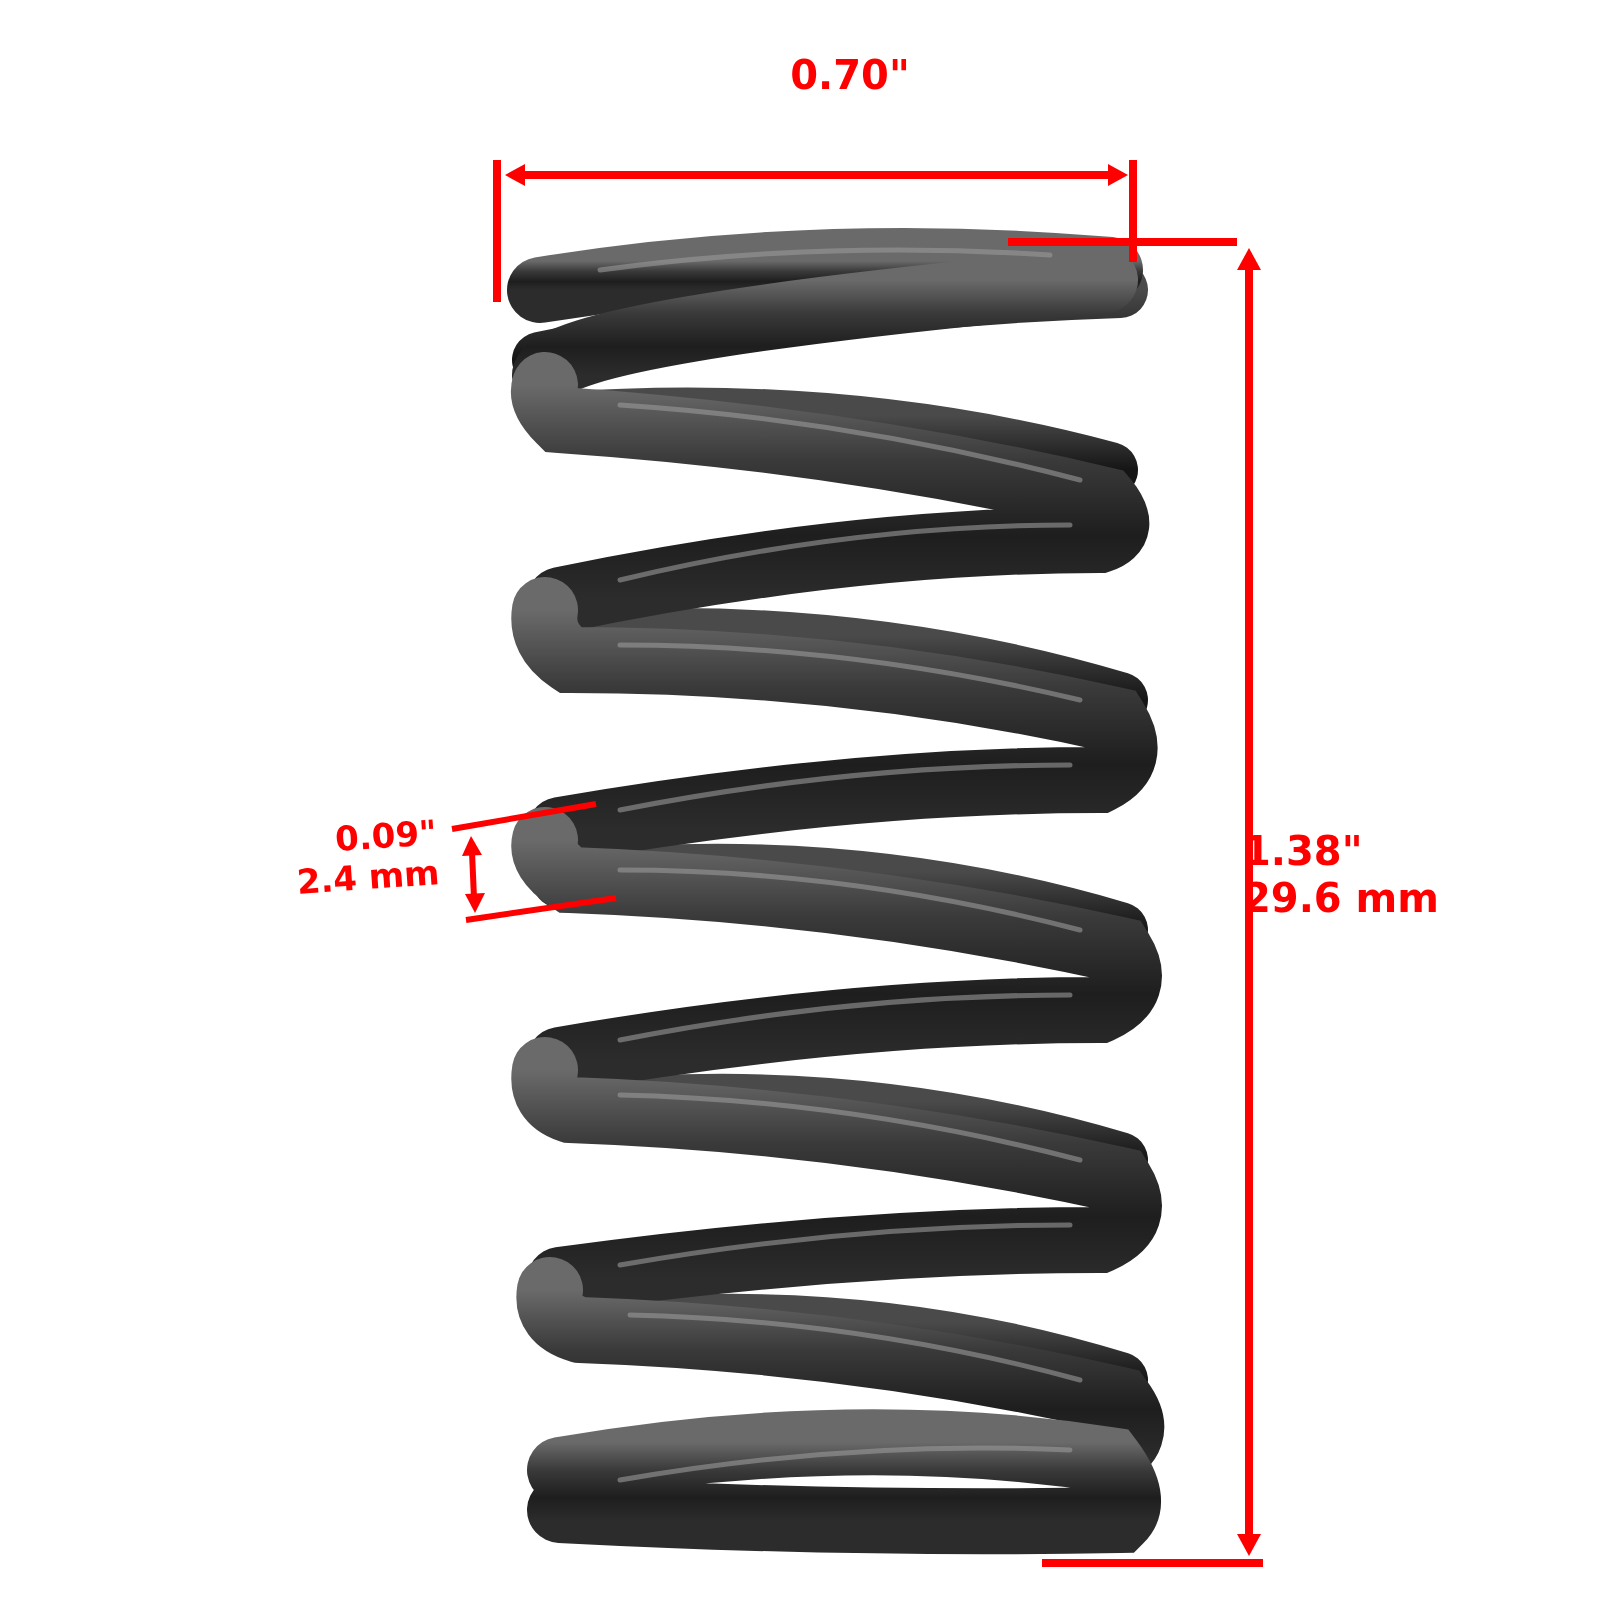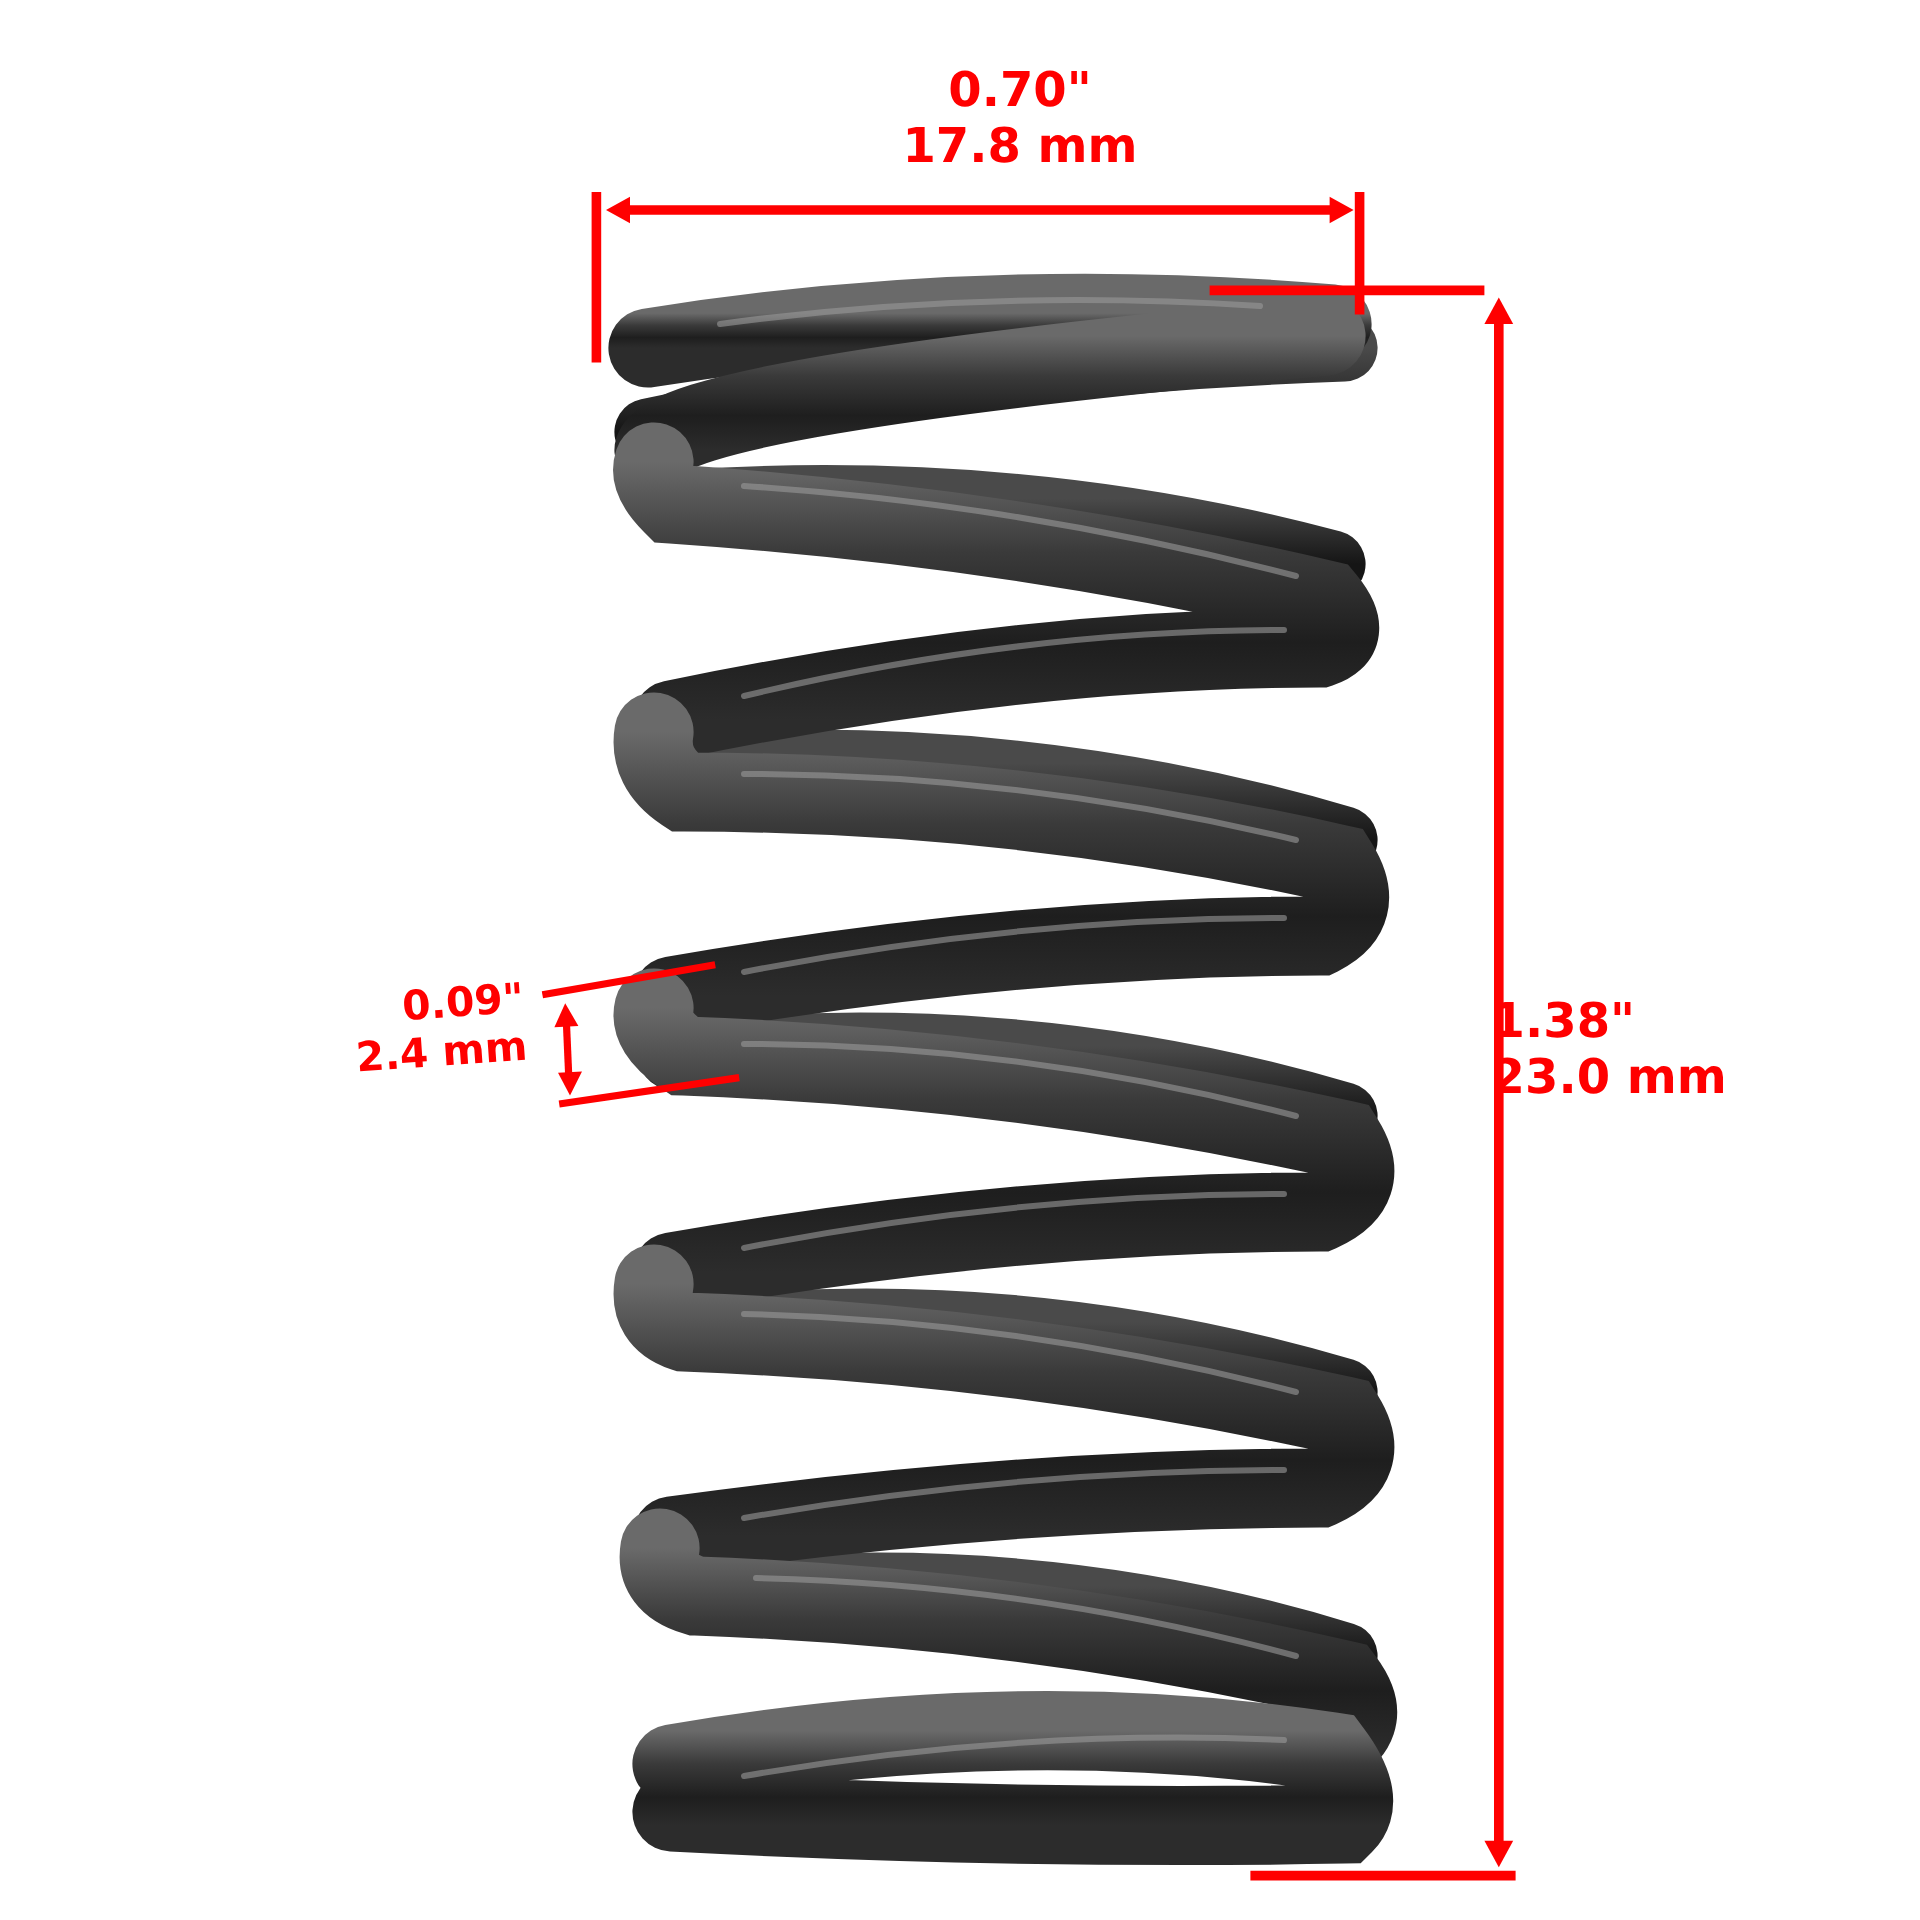--- a/index.html
+++ b/index.html
@@ -99,26 +99,25 @@
       <line x1="452" y1="829" x2="596" y2="804" stroke-width="6"></line>
       <line x1="466" y1="920" x2="616" y2="898" stroke-width="6"></line>
       <line x1="472" y1="852" x2="474" y2="898" stroke-width="6"></line>
       <polygon points="471,836 462,856 482,855" stroke="none"></polygon>
       <polygon points="475,913 465,894 485,893" stroke="none"></polygon>
     </g>
   </svg>
 
   <div class="label label-top">
     <span>0.70"</span>
-    <span>17.8 mm</span>
   </div>
 
   <div class="label label-right">
     <span>1.38"</span>
-    <span>23.0 mm</span>
+    <span>29.6 mm</span>
   </div>
 
   <div class="label label-left">
     <span>0.09"</span>
     <span>2.4 mm</span>
   </div>
 
 </div>
 
 </body></html>

